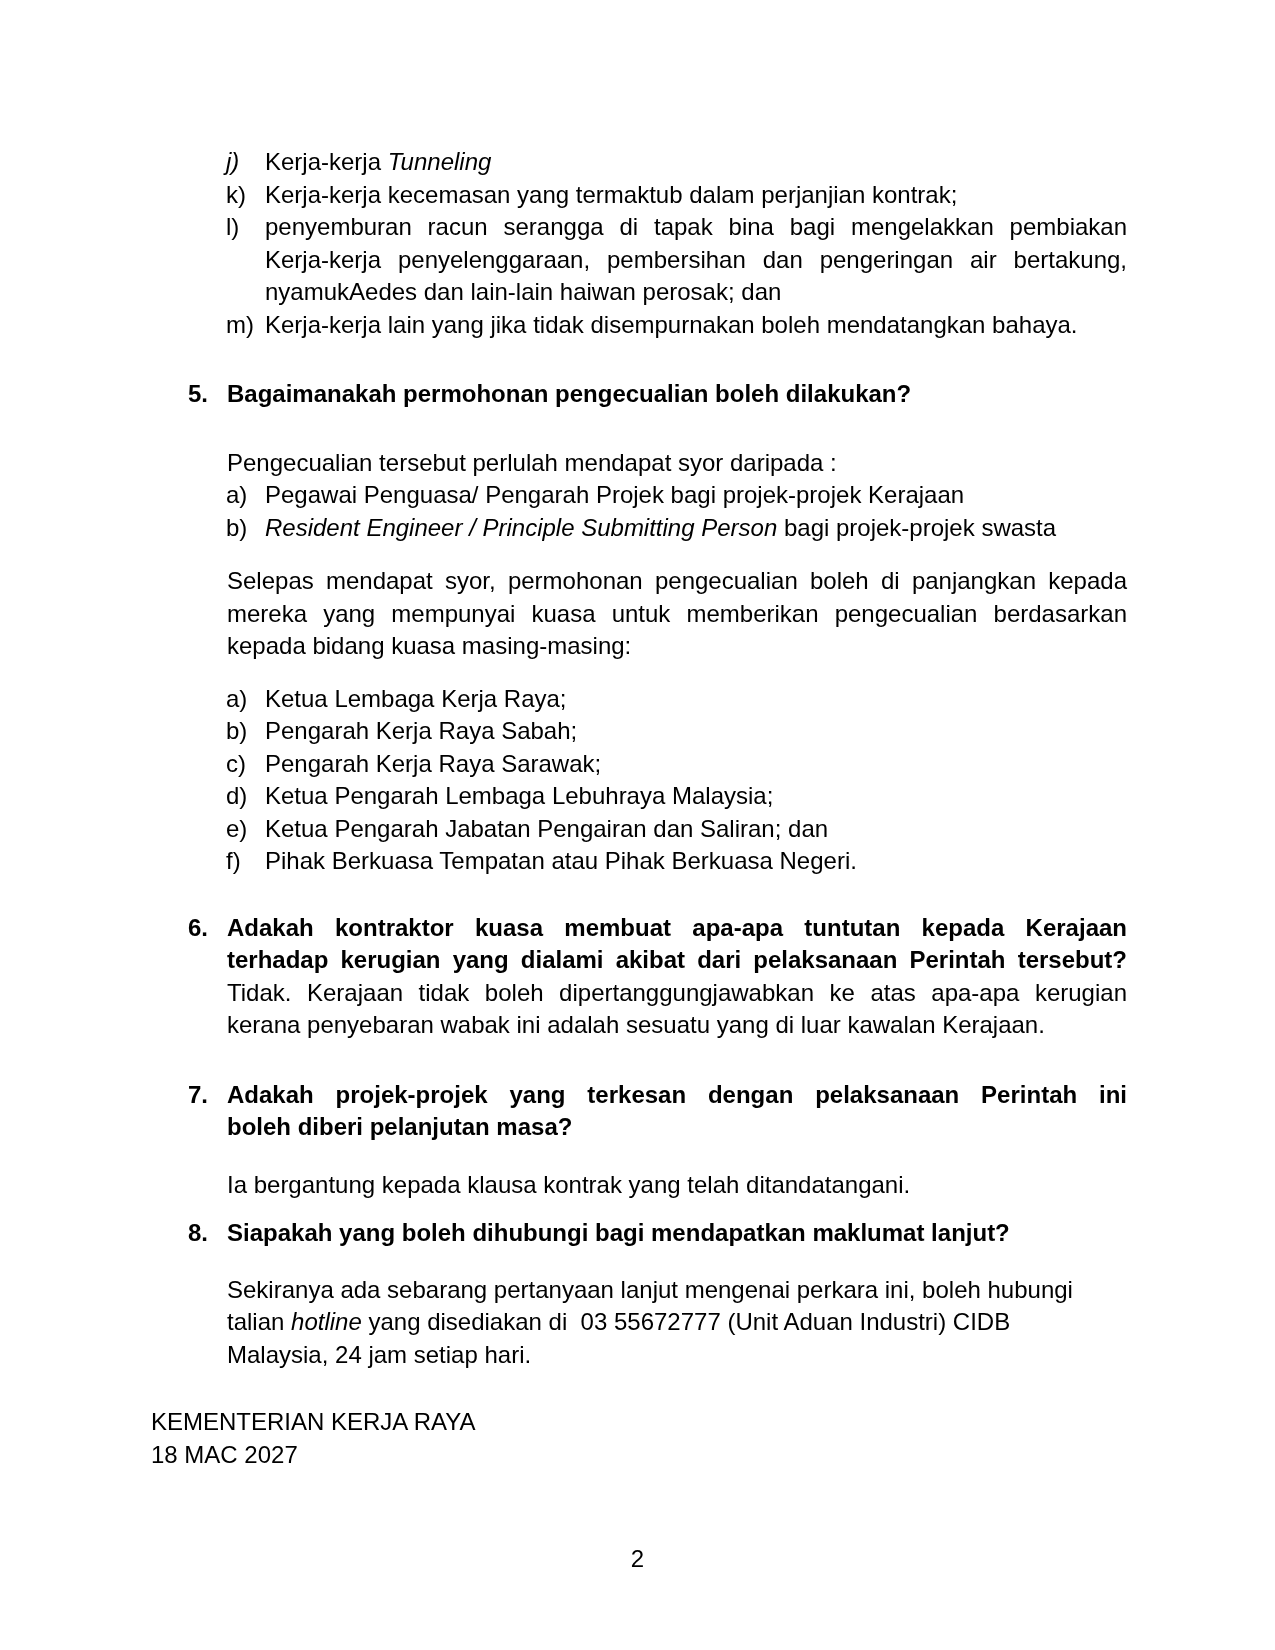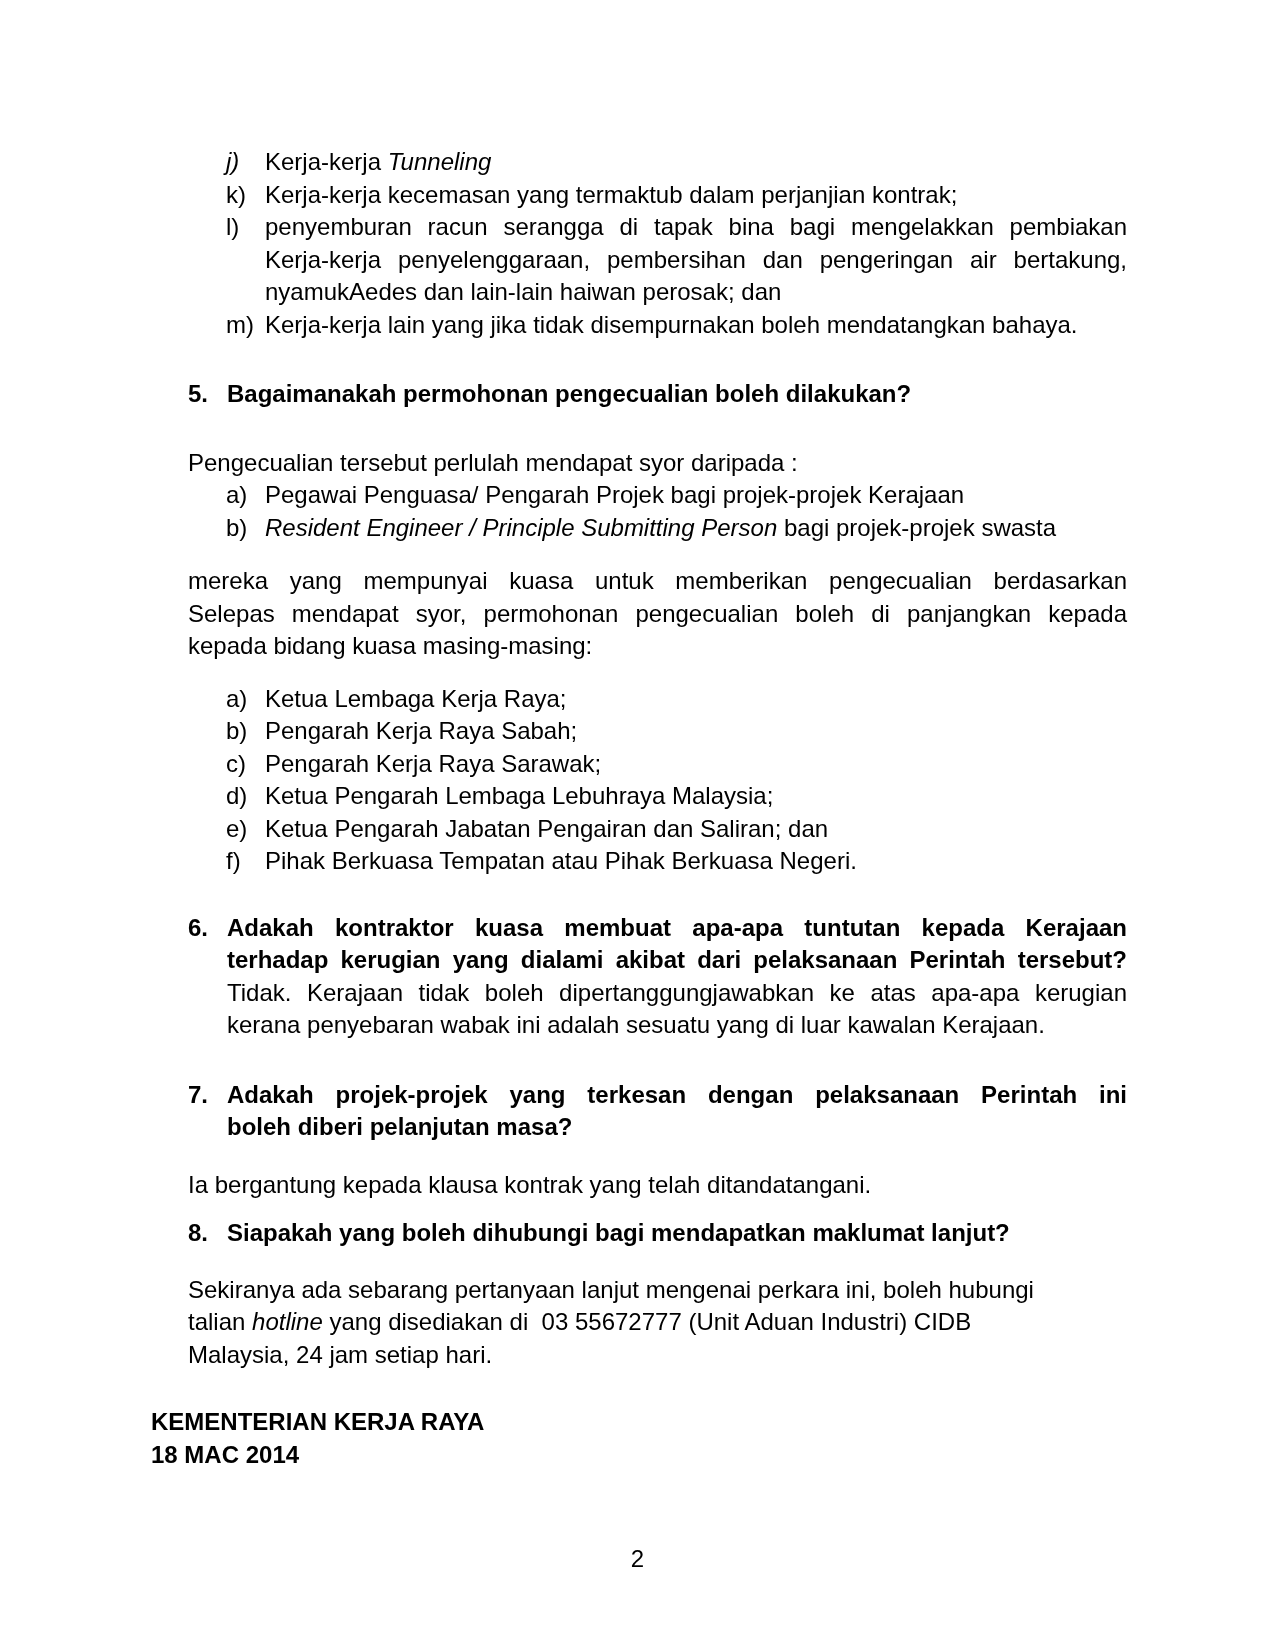--- a/index.html
+++ b/index.html
@@ -40,37 +40,38 @@
     position: relative;
     padding-left: 39px;
   }
   .qblock .qnum {
     position: absolute;
     left: 0;
     top: 0;
     white-space: pre;
   }
   .para {
+    margin-left: 39px;
   }
   
   .jline {
     text-align: justify;
     text-align-last: justify;
   }
   
   .lline {
     white-space: pre;
   }
   .bold { font-weight: bold; }
   .italic { font-style: italic; }
   .footer {
     position: absolute;
     left: 151px;
     top: 1406px;
-    font-weight: bold;
+    font-weight: normal;
   }
   .pagenum {
     position: absolute;
     left: 0;
     top: 1543px;
     width: 100%;
     text-align: center;
   }
 </style>
 </head>
@@ -111,22 +112,22 @@
     <div class="li">
       <span class="marker">a)</span>
       <div class="lline">Pegawai Penguasa/ Pengarah Projek bagi projek-projek Kerajaan</div>
     </div>
     <div class="li">
       <span class="marker">b)</span>
       <div class="lline"><span class="italic">Resident Engineer / Principle Submitting Person</span><span> bagi projek-projek swasta</span></div>
     </div>
 
     <div class="para" style="margin-top:21px">
+      <div class="jline">Selepas mendapat syor, permohonan pengecualian boleh di panjangkan kepada</div>
       <div class="jline">mereka yang mempunyai kuasa untuk memberikan pengecualian berdasarkan</div>
-      <div class="jline">Selepas mendapat syor, permohonan pengecualian boleh di panjangkan kepada</div>
       <div class="lline">kepada bidang kuasa masing-masing:</div>
     </div>
 
     <div style="margin-top:20px">
       <div class="li">
         <span class="marker">a)</span>
         <div class="lline">Ketua Lembaga Kerja Raya;</div>
       </div>
       <div class="li">
         <span class="marker">b)</span>
@@ -174,17 +175,17 @@
     <div class="para" style="margin-top:24px">
       <div class="lline">Sekiranya ada sebarang pertanyaan lanjut mengenai perkara ini, boleh hubungi</div>
       <div class="lline"><span>talian </span><span class="italic">hotline</span><span> yang disediakan di  03 55672777 (Unit Aduan Industri) CIDB</span></div>
       <div class="lline">Malaysia, 24 jam setiap hari.</div>
     </div>
 
   </div>
 
   <div class="footer">
     <div class="lline">KEMENTERIAN KERJA RAYA</div>
-    <div class="lline">18 MAC 2014</div>
+    <div class="lline">18 MAC 2027</div>
   </div>
 
   <div class="pagenum">2</div>
 </div>
 
 </body></html>

